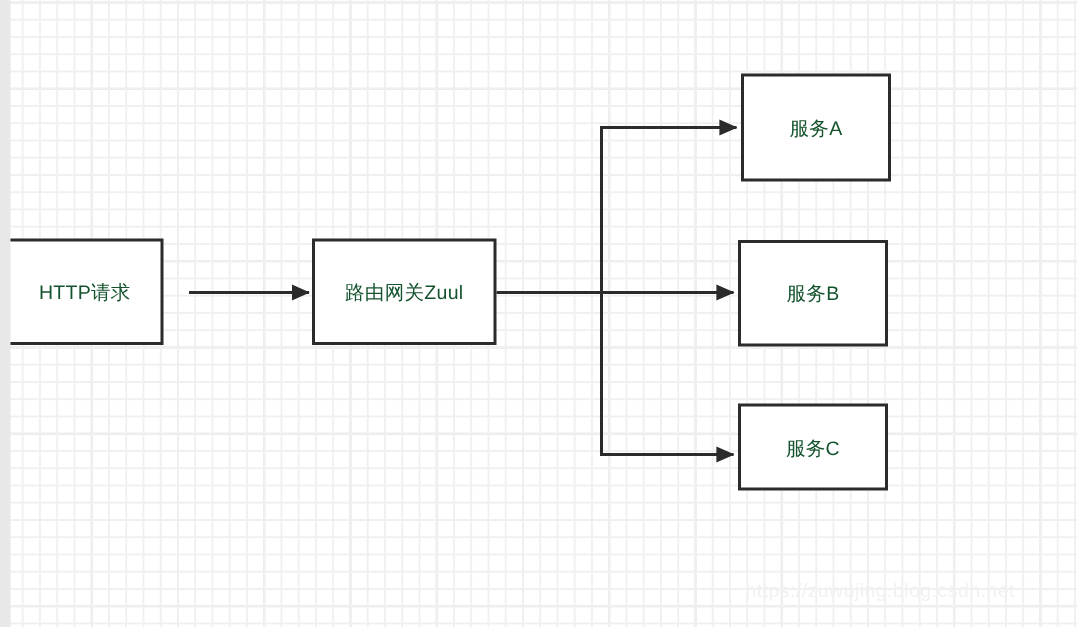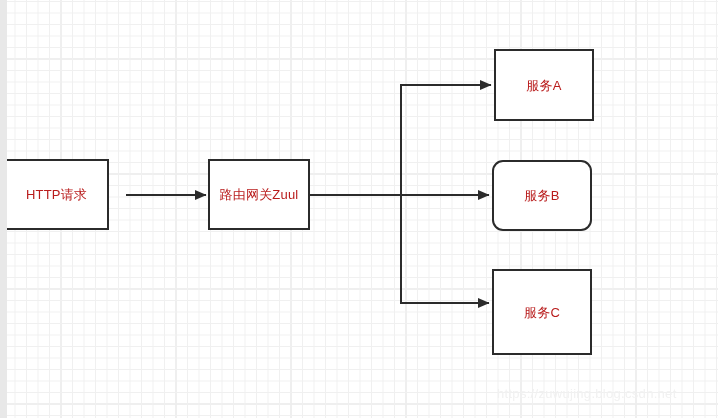--- a/index.html
+++ b/index.html
@@ -51,21 +51,21 @@
     position: absolute;
     box-sizing: border-box;
     background: #ffffff;
     border: 2px solid #2b2b2b;
     display: flex;
     align-items: center;
     justify-content: center;
     z-index: 2;
   }
   .node-label {
-    color: #b91c1c;
+    color: #14532d;
     font-size: 13px;
     line-height: 1;
     letter-spacing: 0.2px;
     white-space: nowrap;
   }
   #watermark {
     position: absolute;
     left: 497px;
     top: 386px;
     color: #f1f1f1;
@@ -103,29 +103,29 @@
 
     <line x1="401" y1="195" x2="489" y2="195" stroke="#2b2b2b" stroke-width="2" marker-end="url(#arrowhead)"></line>
 
     <line x1="400" y1="303" x2="489" y2="303" stroke="#2b2b2b" stroke-width="2" marker-end="url(#arrowhead)"></line>
   </svg>
 
   <div class="node" style="left:4px; top:159px; width:105px; height:71px;">
     <span class="node-label">HTTP请求</span>
   </div>
 
-  <div class="node" style="left:208px; top:159px; width:102px; height:71px;">
+  <div class="node" style="left:208px; top:159px; width:123px; height:71px;">
     <span class="node-label">路由网关Zuul</span>
   </div>
 
   <div class="node" style="left:494px; top:49px; width:100px; height:72px;">
     <span class="node-label">服务A</span>
   </div>
 
-  <div class="node" style="left:492px; top:160px; width:100px; height:71px;border-radius:11px;">
+  <div class="node" style="left:492px; top:160px; width:100px; height:71px;">
     <span class="node-label">服务B</span>
   </div>
 
-  <div class="node" style="left:492px; top:269px; width:100px; height:86px;">
+  <div class="node" style="left:492px; top:269px; width:100px; height:58px;">
     <span class="node-label">服务C</span>
   </div>
 
 </div>
 
 </body></html>

